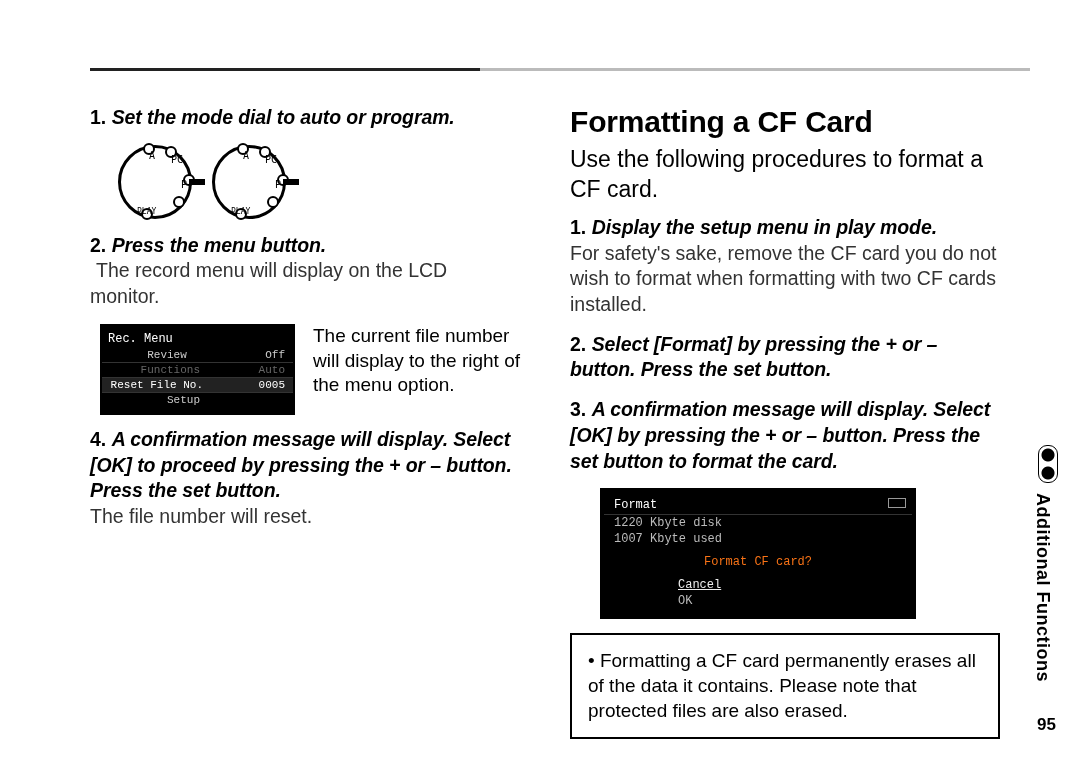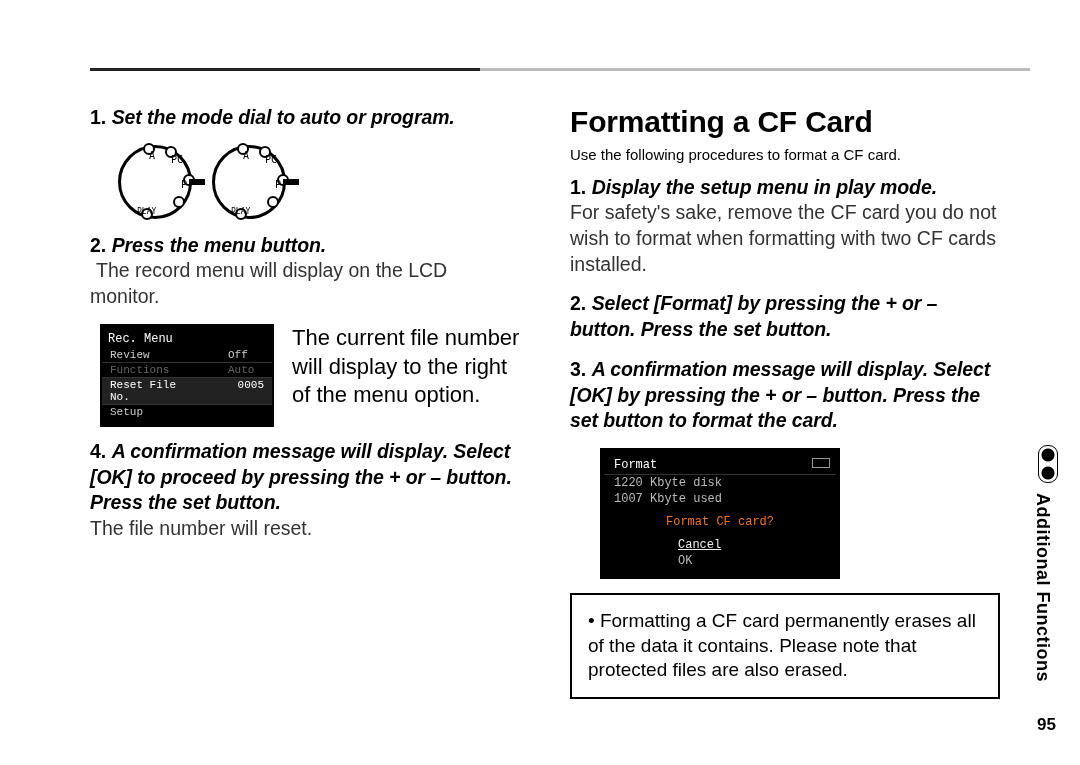--- a/index.html
+++ b/index.html
@@ -35,21 +35,21 @@
     .step { margin-bottom: 14px; font-size: 19.5px; line-height: 1.32; }
     .step .num { font-weight: 700; }
     .step .bold { font-weight: 600; letter-spacing: -0.1px; font-style: italic; }
     .step .light { font-weight: 400; color: #333; }
     h2.section-title {
       font-size: 30px;
       font-weight: 700;
       margin-bottom: 6px;
       letter-spacing: -0.2px;
     }
-    .intro { font-size: 15px; line-height: 1.3; margin-bottom: 10px; }
+    .intro { font-size: 23px; line-height: 1.3; margin-bottom: 10px; }
     .dials { display: flex; align-items: center; gap: 4px; margin: 8px 0 14px 28px; }
     .dial {
       width: 74px; height: 74px;
       border: 3px solid #000;
       border-radius: 50%;
       position: relative;
     }
     .dial .bubble {
       position: absolute;
       width: 12px; height: 12px;
@@ -62,44 +62,44 @@
       width: 16px;
       height: 6px;
       background: #000;
       right: -16px;
       top: 50%;
       transform: translateY(-50%);
     }
     .dial-letter { position: absolute; font-size: 10px; font-family: monospace; }
     .lcd-row { display: flex; gap: 18px; margin: 8px 0 12px 10px; }
     .lcd {
-      width: 174px;
+      width: 195px;
       background: #000;
       color: #ccc;
       font-family: "Courier New", monospace;
       font-size: 12px;
       padding: 4px 0 6px 0;
       border: 2px solid #000;
     }
     .lcd-title { padding: 2px 6px; color: #fff; font-size: 12px; }
     .lcd-row-item {
       display: flex;
-      justify-content: flex-start;
+      justify-content: flex-end;
       gap: 18px;
       padding: 1px 8px;
       border-bottom: 1px solid #333;
       font-size: 11px;
     }
     .lcd-row-item.dim { color: #666; }
     .lcd-row-item.hl { background: #222; color: #fff; gap: 48px; }
     .lcd-label { width: 100px; }
-    .lcd-caption { font-size: 22px; line-height: 1.3; flex: 1; }
+    .lcd-caption { font-size: 19px; line-height: 1.3; flex: 1; }
     .lcd2 {
       margin: 10px 0 14px 30px;
-      width: 240px;
+      width: 316px;
       background: #000;
       color: #bbb;
       font-family: "Courier New", monospace;
       font-size: 12px;
       border: 4px solid #000;
       padding: 6px 0;
       position: relative;
     }
     .lcd2 .title { color: #fff; padding: 0 10px 2px; border-bottom: 1px solid #333; position:relative;}
     .batt { position:absolute; right:6px; top:0; width:18px; height:10px; border:1px solid #999;}

